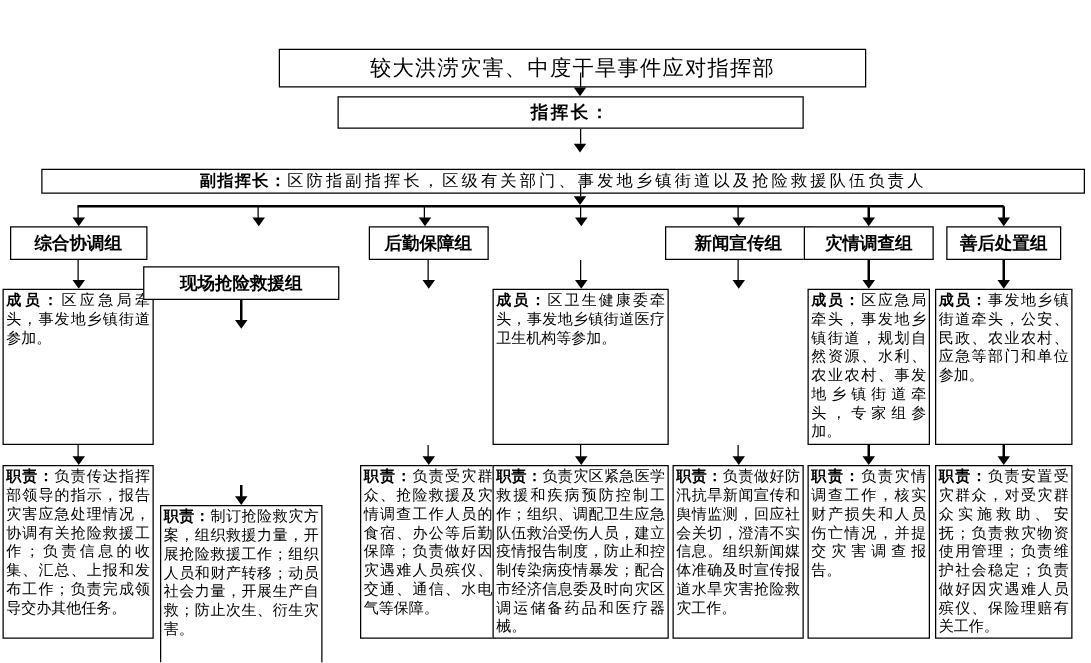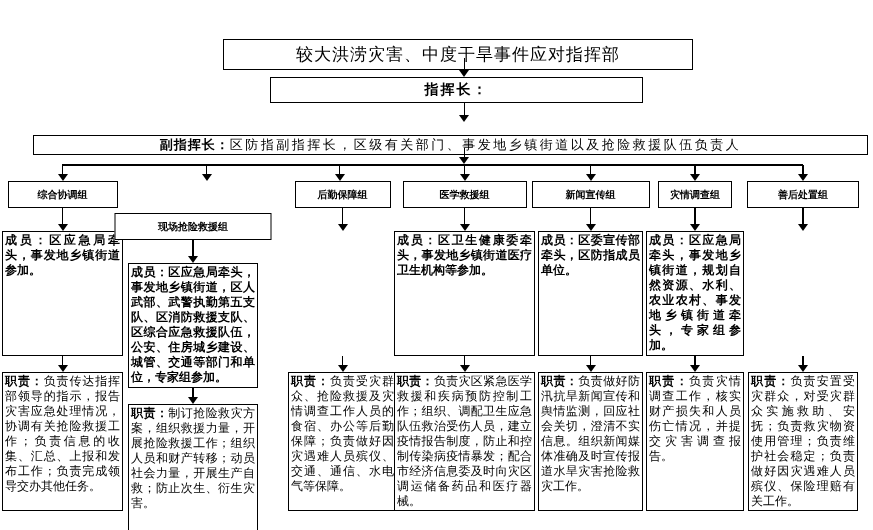--- a/index.html
+++ b/index.html
@@ -35,27 +35,27 @@
   .da5{left:585.5px;} .da6{left:690px;} .da7{left:798px;}
   .droph{top:174px;}
 
   
   .col{position:absolute;top:181px;height:330px;}
   .c1{left:2px;width:121px;}   .c1 .group-header{width:110px;}
   .c2{left:128px;width:130px;margin-top:32px;} .c2 .group-header{width:157px;}
   .c3{left:288px;width:109px;} .c3 .group-header{width:96px;}
   .c4{left:394px;width:141px;} .c4 .group-header{width:124px;}
   .c5{left:538px;width:105px;} .c5 .group-header{width:118px;}
-  .c6{left:646px;width:98px;}  .c6 .group-header{width:74px;}
-  .c7{left:748px;width:110px;} .c7 .group-header{width:112px;}
+  .c6{left:646px;width:98px;}  .c6 .group-header{width:104px;}
+  .c7{left:748px;width:110px;} .c7 .group-header{width:92px;}
 
-  .group-header{top:0;left:50%;transform:translateX(-50%);height:27px;font-size:10px;
+  .group-header{top:0;left:50%;transform:translateX(-50%);height:27px;font-size:14px;
                 font-weight:bold;white-space:nowrap;
                 font-family:"Liberation Sans","DejaVu Sans",sans-serif;}
-  .members-box{top:50px;left:0;width:100%;height:125px;font-weight:bold;}
+  .members-box{top:50px;left:0;width:100%;height:125px;}
   .duties-box{top:191px;left:0;width:100%;height:139px;}
   .textbox{padding:1px 2px;font-size:12px;line-height:15px;text-align:justify;
            text-justify:inter-character;overflow:hidden;}
   .textbox b{font-family:"Liberation Sans","DejaVu Sans",sans-serif;}
 
   .cl1{left:50%;margin-left:-0.75px;top:27px;height:17px;}
   .ca1{left:50%;margin-left:-5px;top:43px;}
   .cl2{left:50%;margin-left:-0.75px;top:175px;height:10px;}
   .ca2{left:50%;margin-left:-5px;top:184px;}
 </style>
@@ -109,67 +109,65 @@
     <div class="box members-box textbox"><b>成员：</b><span>区应急局牵头，事发地乡镇街道参加。</span></div>
     <div class="vline cl2"></div>
       <div class="ah ca2"></div>
     <div class="box duties-box textbox"><b>职责：</b><span>负责传达指挥部领导的指示，报告灾害应急处理情况，协调有关抢险救援工作；负责信息的收集、汇总、上报和发布工作；负责完成领导交办其他任务。</span></div>
   </div>
 
   <div class="col c2">
     <div class="box group-header center">现场抢险救援组</div>
     <div class="vline cl1"></div>
       <div class="ah ca1"></div>
-    <div class="box members-box textbox"><b>成员：</b><span>区应急局牵头，事发地乡镇街道，区人武部、武警执勤第五支队、区消防救援支队、区综合应急救援队伍，公安、住房城乡建设、城管、交通等部门和单位，专家组参加。</span></div>
     <div class="vline cl2"></div>
       <div class="ah ca2"></div>
     <div class="box duties-box textbox"><b>职责：</b><span>制订抢险救灾方案，组织救援力量，开展抢险救援工作；组织人员和财产转移；动员社会力量，开展生产自救；防止次生、衍生灾害。</span></div>
   </div>
 
   <div class="col c3">
     <div class="box group-header center">后勤保障组</div>
     <div class="vline cl1"></div>
       <div class="ah ca1"></div>
     <div class="vline cl2"></div>
       <div class="ah ca2"></div>
     <div class="box duties-box textbox"><b>职责：</b><span>负责受灾群众、抢险救援及灾情调查工作人员的食宿、办公等后勤保障；负责做好因灾遇难人员殡仪、交通、通信、水电气等保障。</span></div>
   </div>
 
   <div class="col c4">
-    <div class="box group-header center">医学救援组</div>
     <div class="vline cl1"></div>
       <div class="ah ca1"></div>
     <div class="box members-box textbox"><b>成员：</b><span>区卫生健康委牵头，事发地乡镇街道医疗卫生机构等参加。</span></div>
     <div class="vline cl2"></div>
       <div class="ah ca2"></div>
     <div class="box duties-box textbox"><b>职责：</b><span>负责灾区紧急医学救援和疾病预防控制工作；组织、调配卫生应急队伍救治受伤人员，建立疫情报告制度，防止和控制传染病疫情暴发；配合市经济信息委及时向灾区调运储备药品和医疗器械。</span></div>
   </div>
 
   <div class="col c5">
     <div class="box group-header center">新闻宣传组</div>
     <div class="vline cl1"></div>
       <div class="ah ca1"></div>
-    <div class="box members-box textbox"><b>成员：</b><span>区委宣传部牵头，区防指成员单位。</span></div>
     <div class="vline cl2"></div>
       <div class="ah ca2"></div>
     <div class="box duties-box textbox"><b>职责：</b><span>负责做好防汛抗旱新闻宣传和舆情监测，回应社会关切，澄清不实信息。组织新闻媒体准确及时宣传报道水旱灾害抢险救灾工作。</span></div>
   </div>
 
   <div class="col c6">
     <div class="box group-header center">灾情调查组</div>
     <div class="vline cl1"></div>
       <div class="ah ca1"></div>
     <div class="box members-box textbox"><b>成员：</b><span>区应急局牵头，事发地乡镇街道，规划自然资源、水利、农业农村、事发地乡镇街道牵头，专家组参加。</span></div>
     <div class="vline cl2"></div>
       <div class="ah ca2"></div>
     <div class="box duties-box textbox"><b>职责：</b><span>负责灾情调查工作，核实财产损失和人员伤亡情况，并提交灾害调查报告。</span></div>
   </div>
 
   <div class="col c7">
     <div class="box group-header center">善后处置组</div>
     <div class="vline cl1"></div>
       <div class="ah ca1"></div>
+    <div class="box members-box textbox"><b>成员：</b><span>事发地乡镇街道牵头，公安、民政、农业农村、应急等部门和单位参加。</span></div>
     <div class="vline cl2"></div>
       <div class="ah ca2"></div>
     <div class="box duties-box textbox"><b>职责：</b><span>负责安置受灾群众，对受灾群众实施救助、安抚；负责救灾物资使用管理；负责维护社会稳定；负责做好因灾遇难人员殡仪、保险理赔有关工作。</span></div>
   </div>
 
 </div>
 
 </body></html>

